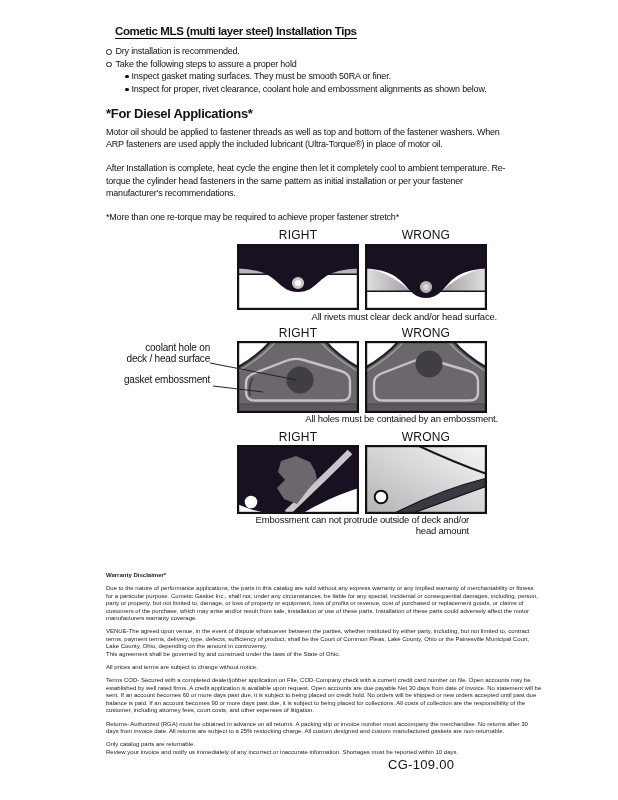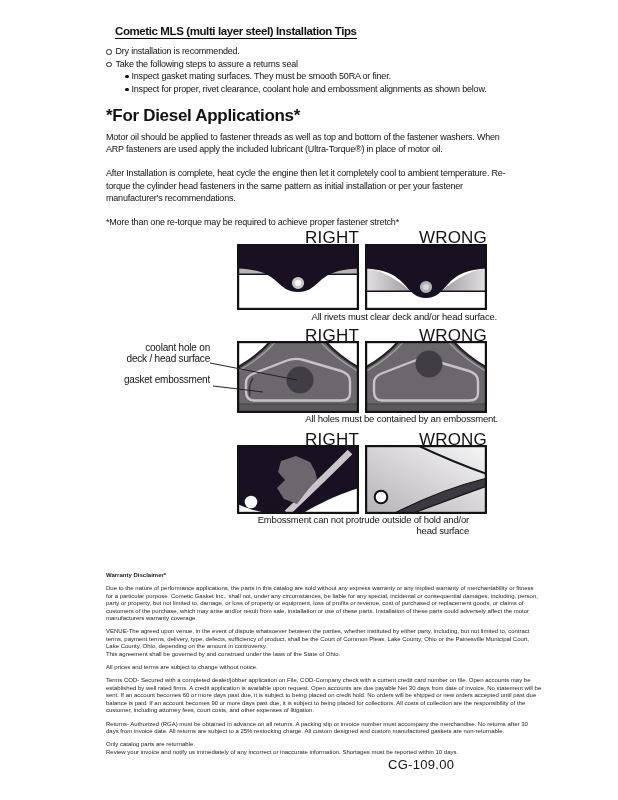--- a/index.html
+++ b/index.html
@@ -9,25 +9,25 @@
   
   .content{position:absolute;left:106px;top:21px;width:404px;letter-spacing:-0.2px;}
   .title-wrap{margin-left:9px;}
   .title{display:inline-block;font-size:11.5px;font-weight:bold;letter-spacing:-0.4px;
          border-bottom:1.6px solid #000;padding-bottom:1px;}
   .bullets{margin-top:6px;}
   .b-row{display:flex;align-items:flex-start;font-size:9px;line-height:12.7px;}
   .b-open{width:3.5px;height:3.5px;border:1px solid #222;border-radius:50%;margin:4px 4px 0 0;flex:none;}
   .b-row.sub{margin-left:19px;}
   .b-fill{width:3.5px;height:3.5px;background:#111;border-radius:50%;margin:4.5px 3px 0 0;flex:none;}
-  .diesel-h{font-size:17px;font-weight:bold;margin:10px 0 5px;letter-spacing:-0.3px;}
+  .diesel-h{font-size:13px;font-weight:bold;margin:10px 0 5px;letter-spacing:-0.3px;}
   p.body{font-size:9px;line-height:12.6px;margin:0 0 11px;}
 
   
-  .dg-label{position:absolute;width:122px;text-align:right;font-size:17px;letter-spacing:0.2px;}
+  .dg-label{position:absolute;width:122px;text-align:center;font-size:12px;letter-spacing:0.2px;}
   .panel{position:absolute;}
   .panel svg{display:block;}
   .caption{position:absolute;font-size:9.5px;line-height:10.5px;letter-spacing:-0.2px;text-align:right;}
   .side-label{position:absolute;width:100px;text-align:right;font-size:10px;line-height:10.5px;letter-spacing:-0.2px;}
   .leaders{position:absolute;left:115px;top:340px;}
 
   
   .legal{position:absolute;left:106px;top:572px;width:436px;font-size:6px;line-height:7.4px;color:#1c1c1c;}
   .lg{margin:0 0 6px;}
   .lg.bold{font-weight:bold;}
@@ -44,21 +44,21 @@
     <div class="title-wrap">
       <span class="title">Cometic MLS (multi layer steel) Installation Tips</span>
     </div>
     <div class="bullets">
       <div class="b-row">
         <span class="b-open"></span>
         <span>Dry installation is recommended.</span>
       </div>
       <div class="b-row">
         <span class="b-open"></span>
-        <span>Take the following steps to assure a returns seal</span>
+        <span>Take the following steps to assure a proper hold</span>
       </div>
       <div class="b-row sub">
         <span class="b-fill"></span>
         <span>Inspect gasket mating surfaces.  They must be smooth 50RA or finer.</span>
       </div>
       <div class="b-row sub">
         <span class="b-fill"></span>
         <span>Inspect for proper, rivet clearance, coolant hole and embossment alignments as shown below.</span>
       </div>
     </div>
@@ -177,21 +177,21 @@
             <stop offset="1" stop-color="#f7f6f7"></stop>
         </linearGradient>
       </defs>
       <rect width="122" height="69" fill="url(#g3)"></rect>
       <path d="M52,0 Q88,17 122,29" stroke="#16161a" stroke-width="2" fill="none"></path>
       <path d="M122,33 Q74,45 28,69 L46,69 Q88,53 122,41 Z" fill="#3d3943" stroke="#111" stroke-width="1.2"></path>
       <circle cx="16" cy="52" r="6.3" fill="#ffffff" stroke="#111" stroke-width="2"></circle>
       <rect x="1.1" y="1.1" width="119.8" height="66.8" fill="none" stroke="#121212" stroke-width="2.2"></rect>
     </svg>
   </div>
-  <div class="caption" style="left:237px;top:515px;width:232px">Embossment can not protrude outside of hold and/or head surface</div>
+  <div class="caption" style="left:237px;top:515px;width:232px">Embossment can not protrude outside of deck and/or head amount</div>
 
   <div class="legal">
     <p class="lg bold">Warranty Disclaimer*</p>
     <p class="lg">Due to the nature of performance applications, the parts in this catalog are sold without any express warranty or any implied warranty of merchantability or fitness for a particular purpose.  Cometic Gasket Inc., shall not, under any circumstances, be liable for any special, incidental or consequential damages, including, person, party or property, but not limited to, damage, or loss of property or equipment, loss of profits or revenue, cost of purchased or replacement goods, or claims of customers of the purchase, which may arise and/or result from sale, installation or use of these parts.  Installation of these parts could adversely affect the motor manufacturers warranty coverage.</p>
     <p class="lg tight">VENUE-The agreed upon venue, in the event of dispute whatsoever between the parties, whether instituted by either party, including, but not limited to, contract terms, payment terms, delivery, type, defects, sufficiency of product, shall be the Court of Common Pleas, Lake County, Ohio or the Painesville Municipal Court, Lake County, Ohio, depending on the amount in controversy.</p>
     <p class="lg">This agreement shall be governed by and construed under the laws of the State of Ohio.</p>
     <p class="lg">All prices and terms are subject to change without notice.</p>
     <p class="lg">Terms COD- Secured with a completed dealer/jobber application on File, COD-Company check with a current credit card number on file.  Open accounts may be established by well rated firms.  A credit application is available upon request.  Open accounts are due payable Net 30 days from date of invoice.  No statement will be sent.  If an account becomes 60 or more days past due, it is subject to being placed on credit hold.  No orders will be shipped or new orders accepted until past due balance is paid.  If an account becomes 90 or more days past due, it is subject to being placed for collections.  All costs of collection are the responsibility of the customer, including attorney fees, court costs, and other expenses of litigation.</p>
     <p class="lg">Returns- Authorized (RGA) must be obtained in advance on all returns.  A packing slip or invoice number must accompany the merchandise.  No returns after 30 days from invoice date.  All returns are subject to a 25% restocking charge.  All custom designed and custom manufactured gaskets are non-returnable.</p>
     <p class="lg tight">Only catalog parts are returnable.</p>

